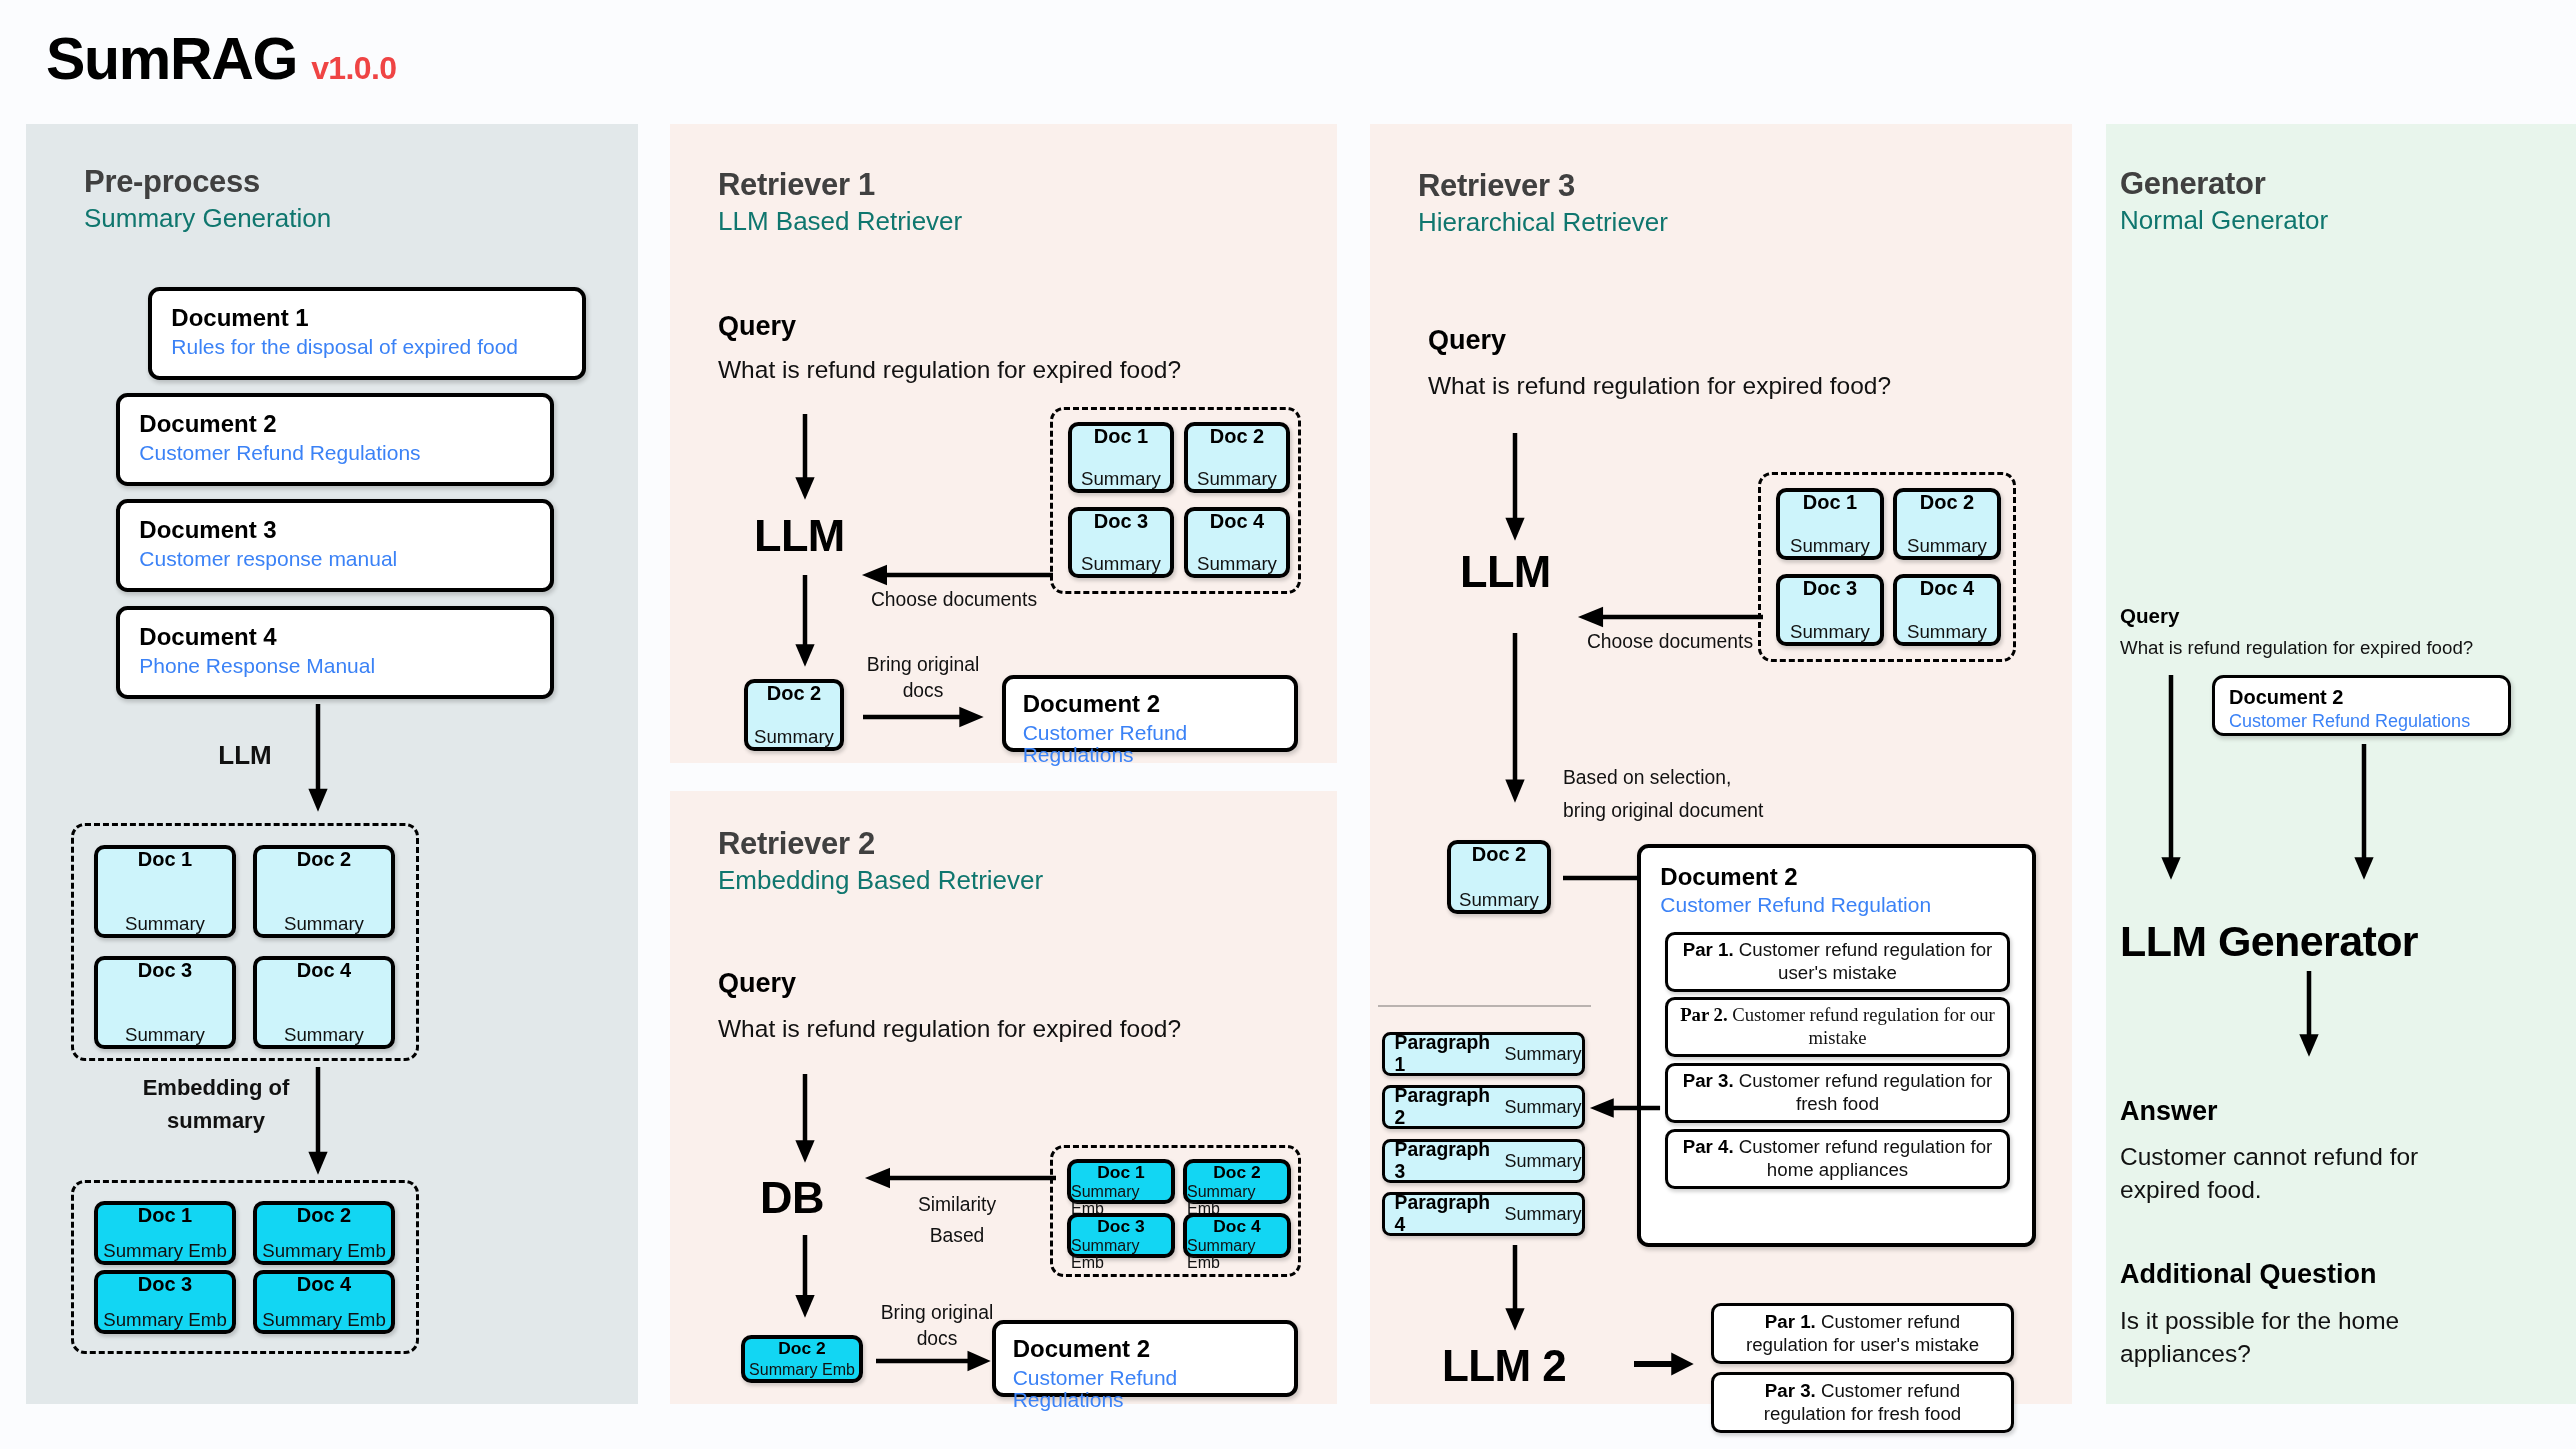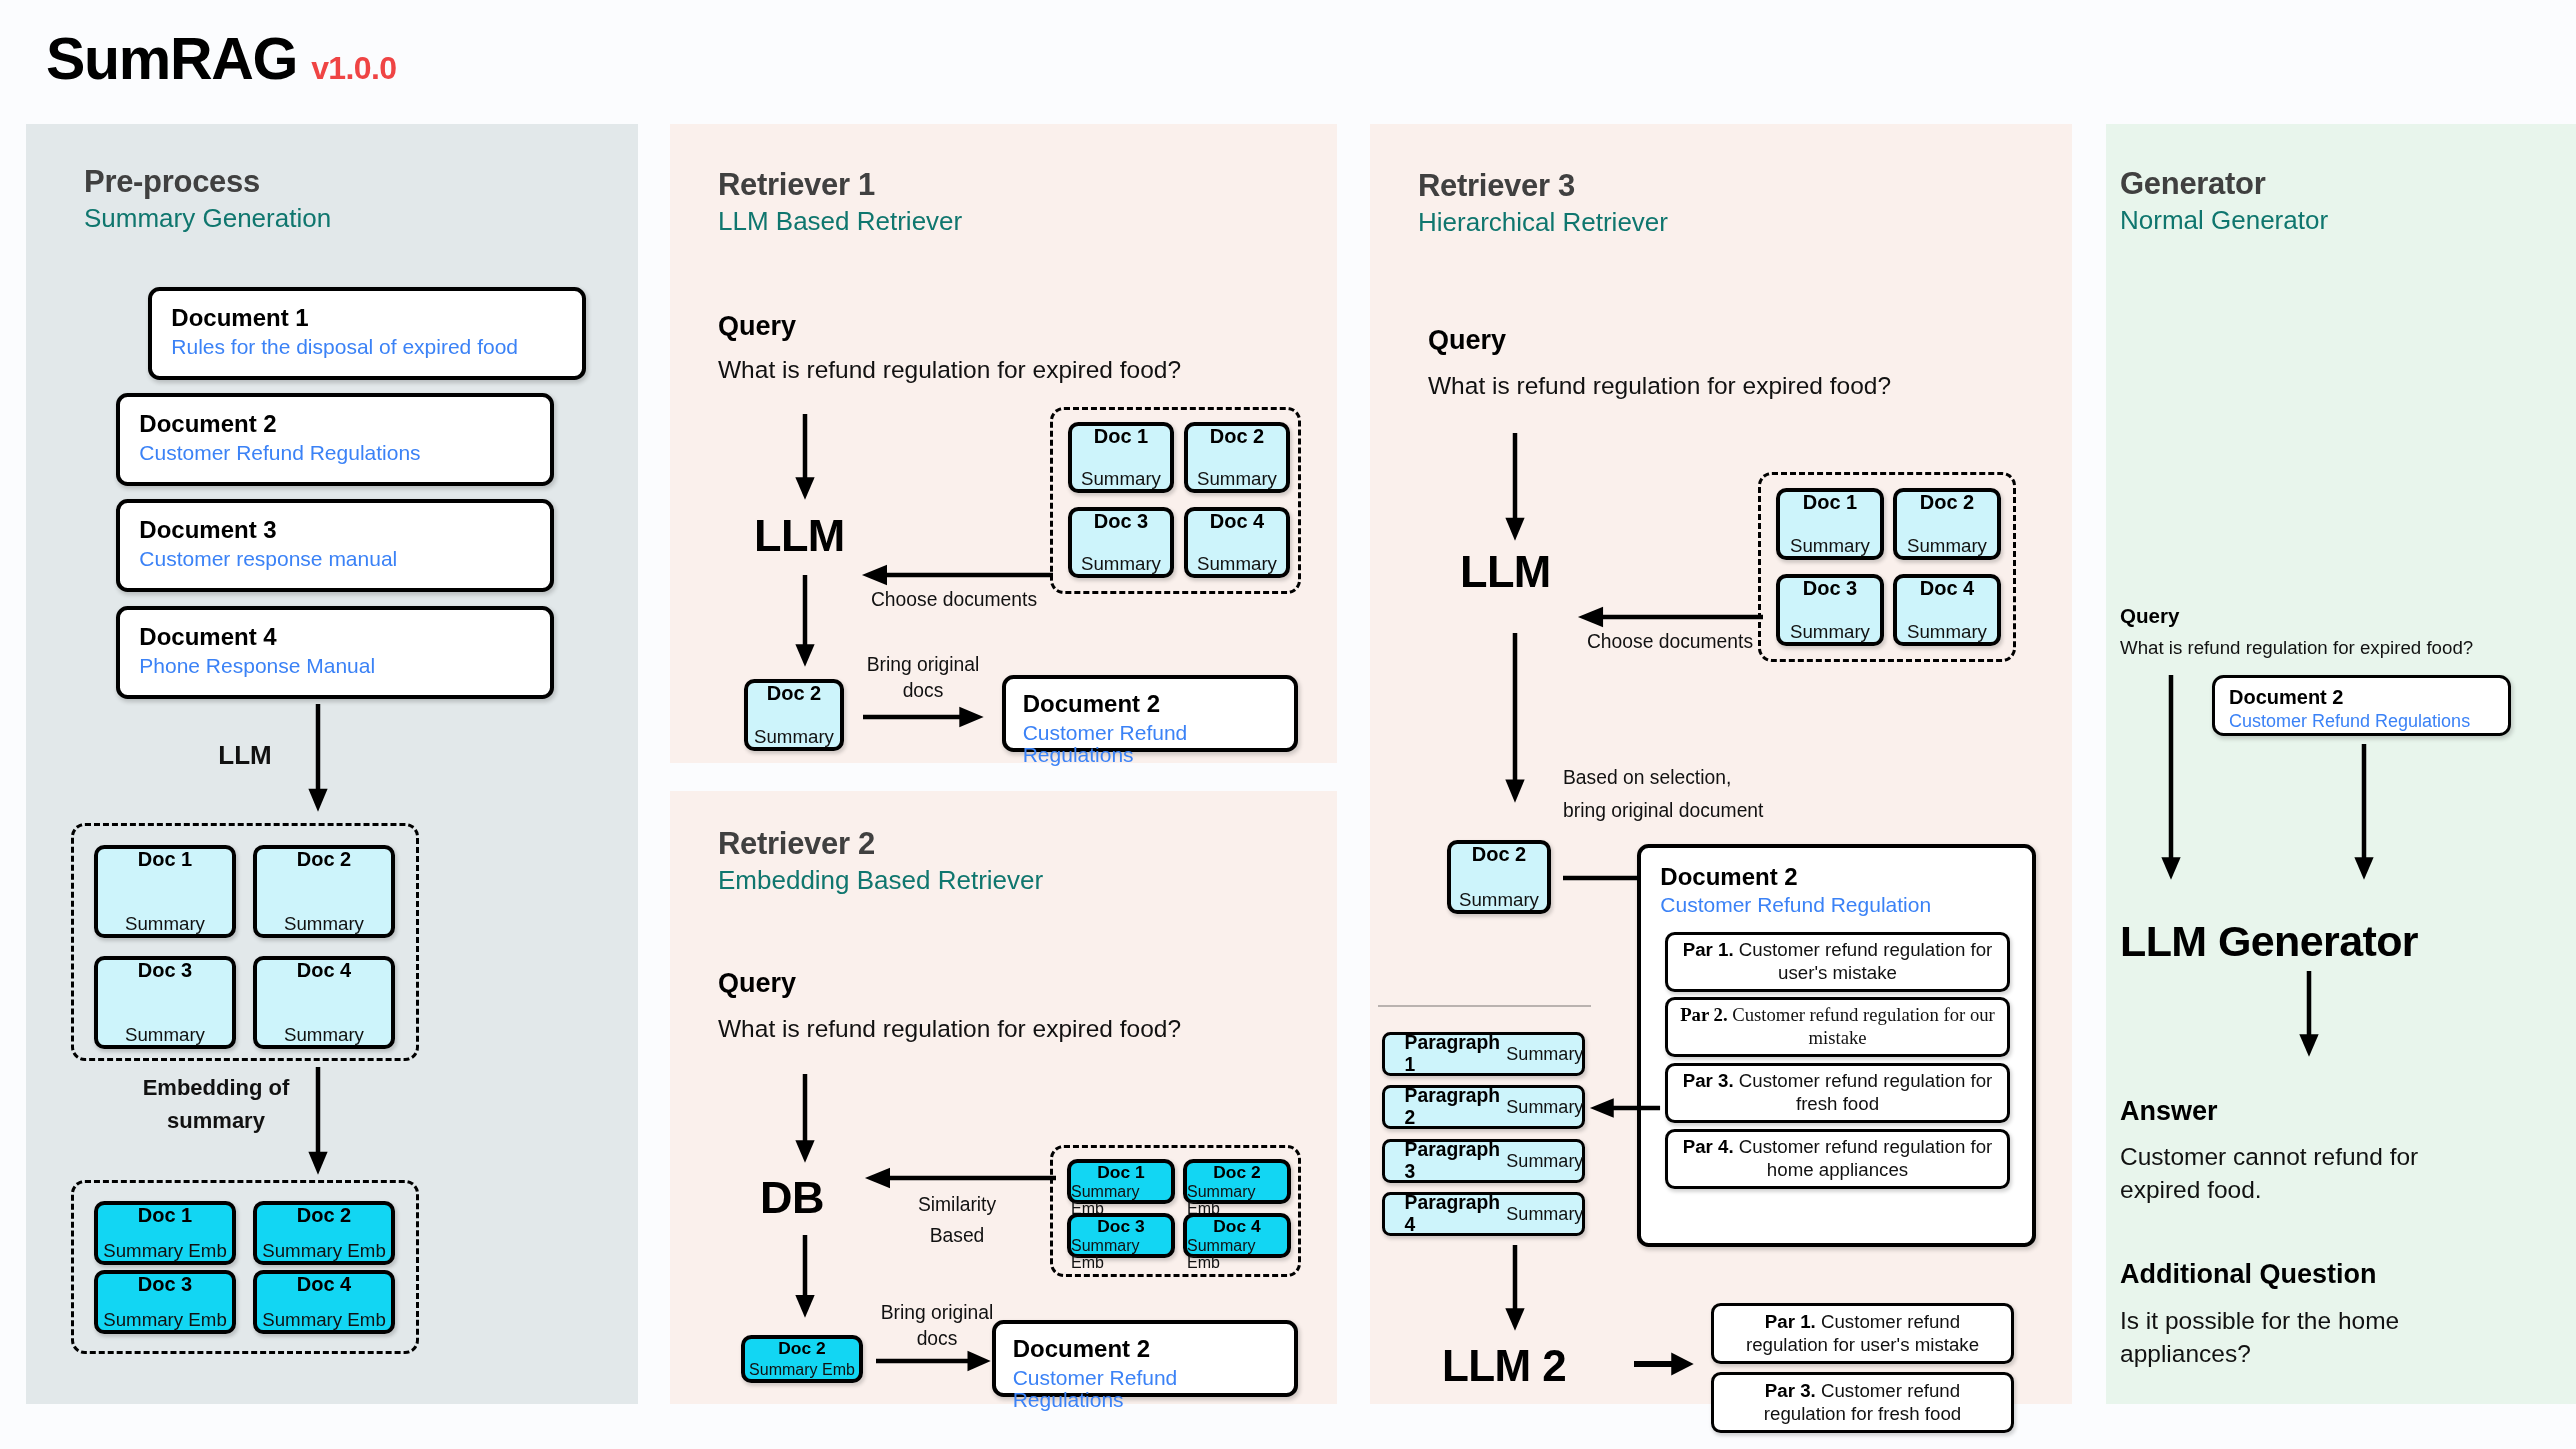--- a/index.html
+++ b/index.html
@@ -61,21 +61,21 @@
   .lbl.b { font-weight: 700; }
 
   .bigword { position: absolute; font-weight: 700; color: #000; letter-spacing: -0.6px; }
 
   .qhead { position: absolute; font-size: 27px; font-weight: 700; color: #000; }
   .qtext { position: absolute; font-size: 24.5px; font-weight: 400; color: #111; }
 
   
   .parsum {
     position: absolute; background: #cdf4fb; border: 3.9px solid #000; border-radius: 8.4px;
-    display: flex; align-items: center; padding-left: 20px;
+    display: flex; align-items: center; padding-left: 10px;
     box-shadow: 1.9px 2.6px 3.9px rgba(0,0,0,.17);
   }
   .parsum .ps-n { font-size: 19.3px; font-weight: 700; color: #000; }
   .parsum .ps-s { font-size: 18px; font-weight: 400; color: #111; margin-left: 6.4px; }
 
   
   .parbox {
     position: absolute; background: #fff; border: 3.9px solid #000; border-radius: 9.7px;
     display: flex; align-items: center; justify-content: center; text-align: center;
     box-shadow: 1.9px 2.6px 3.9px rgba(0,0,0,.17); padding: 0 11.6px;

